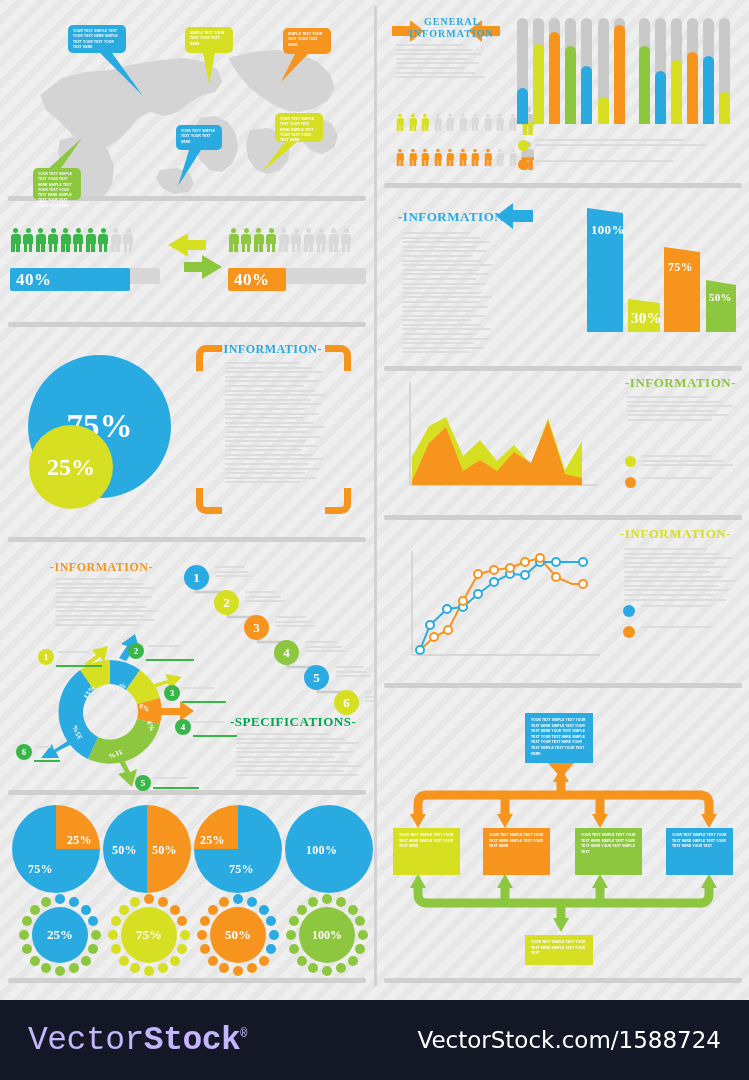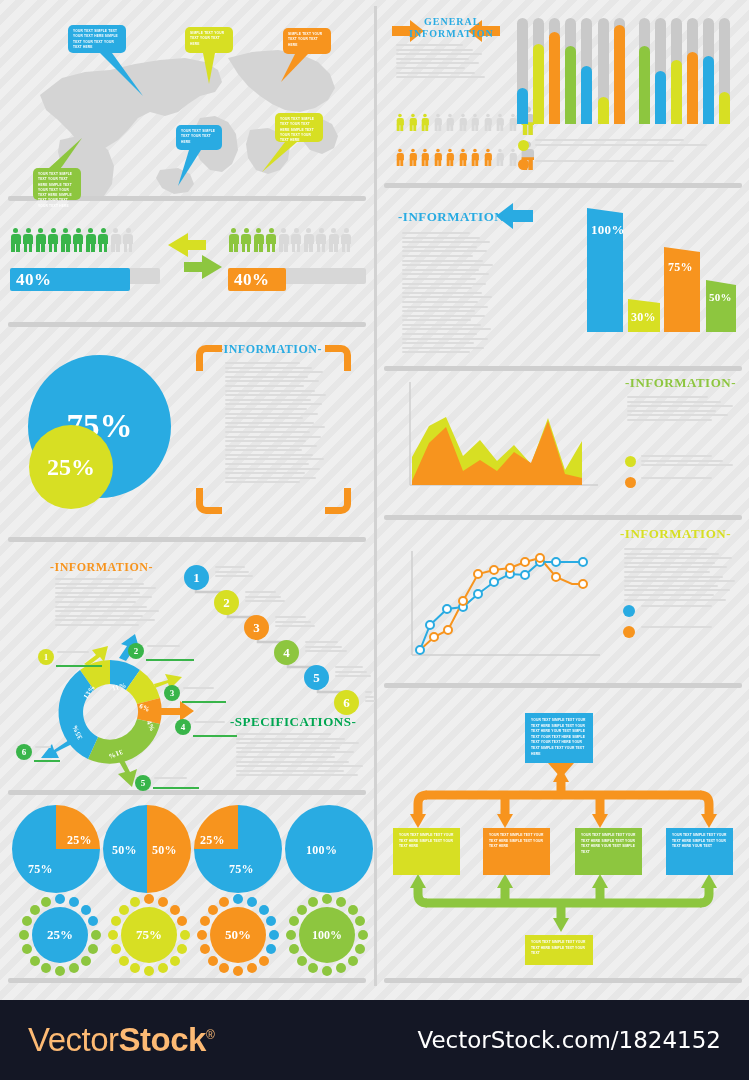--- a/index.html
+++ b/index.html
@@ -113,21 +113,21 @@
   .fbox{ position:absolute; z-index:4; color:#fff; font-size:3.3px; line-height:1.7;
       padding:5px 6px; font-weight:bold; text-transform:uppercase; letter-spacing:0.1px;}
 
   
   .footer{
     position:absolute; left:0; top:1000px; width:749px; height:80px;
     background:#141725; z-index:20;
     display:flex; align-items:center; justify-content:space-between;
     padding:0 28px;
   }
-  .vs-logo{ color:#fdba74; font-size:33px; letter-spacing:-0.5px; font-family:Liberation Sans, sans-serif;}
+  .vs-logo{ color:#c4b5fd; font-size:33px; letter-spacing:-0.5px; font-family:Liberation Mono, monospace;}
   .vs-logo .light{ font-weight:300; }
   .vs-logo .bold{ font-weight:bold; }
   .vs-logo sup{ font-size:12px; vertical-align:super;}
   .vs-url{ color:#fff; font-size:23px; font-family:"DejaVu Sans",sans-serif;}
 
   .legdot{ position:absolute; border-radius:50%; z-index:5;}
 </style>
 </head>
 <body>
 
@@ -662,21 +662,21 @@
       <div class="ln" style="width:86%"></div>
       <div class="ln" style="width:97%"></div>
       <div class="ln" style="width:82%"></div>
       <div class="ln" style="width:93%"></div>
       <div class="ln" style="width:78%"></div>
       <div class="ln" style="width:89%"></div>
       <div class="ln" style="width:74%"></div>
     </div>
 
   <div class="pietxt" style="left:591px;top:222px;font-size:13px;">100%</div>
-  <div class="pietxt" style="left:631px;top:310px;font-size:12px;">30%</div>
+  <div class="pietxt" style="left:631px;top:310px;font-size:15px;">30%</div>
   <div class="pietxt" style="left:668px;top:260px;font-size:12px;">75%</div>
   <div class="pietxt" style="left:709px;top:291px;font-size:11px;">50%</div>
 
   <div class="heading" style="left:625px;top:375px;font-size:13px;color:#8DC63F;">-INFORMATION-</div>
   <div class="loremblock" id="lorem-area" style="left:627px;top:396px;width:110px;height:32px;">
       <div class="ln" style="width:74%"></div>
       <div class="ln" style="width:85%"></div>
       <div class="ln" style="width:96%"></div>
       <div class="ln" style="width:81%"></div>
       <div class="ln" style="width:92%"></div>
@@ -723,15 +723,15 @@
   <div class="fbox" style="left:483px;top:828px;width:67px;height:47px;background:#F7941E;">YOUR TEXT SIMPLE TEXT YOUR TEXT HERE SIMPLE TEXT YOUR TEXT HERE</div>
   <div class="fbox" style="left:575px;top:828px;width:67px;height:47px;background:#8DC63F;">YOUR TEXT SIMPLE TEXT YOUR TEXT HERE SIMPLE TEXT YOUR TEXT HERE YOUR TEXT SIMPLE TEXT</div>
   <div class="fbox" style="left:666px;top:828px;width:67px;height:47px;background:#29ABE2;">YOUR TEXT SIMPLE TEXT YOUR TEXT HERE SIMPLE TEXT YOUR TEXT HERE YOUR TEXT</div>
 
   <div class="fbox" style="left:525px;top:935px;width:68px;height:30px;background:#D7DF23;">YOUR TEXT SIMPLE TEXT YOUR TEXT HERE SIMPLE TEXT YOUR TEXT</div>
 
   <div class="footer">
     <div class="vs-logo">
       <span class="light">Vector</span><span class="bold">Stock</span><sup>®</sup>
     </div>
-    <div class="vs-url">VectorStock.com/1824152</div>
+    <div class="vs-url">VectorStock.com/1588724</div>
   </div>
 </div>
 
 </body></html>

